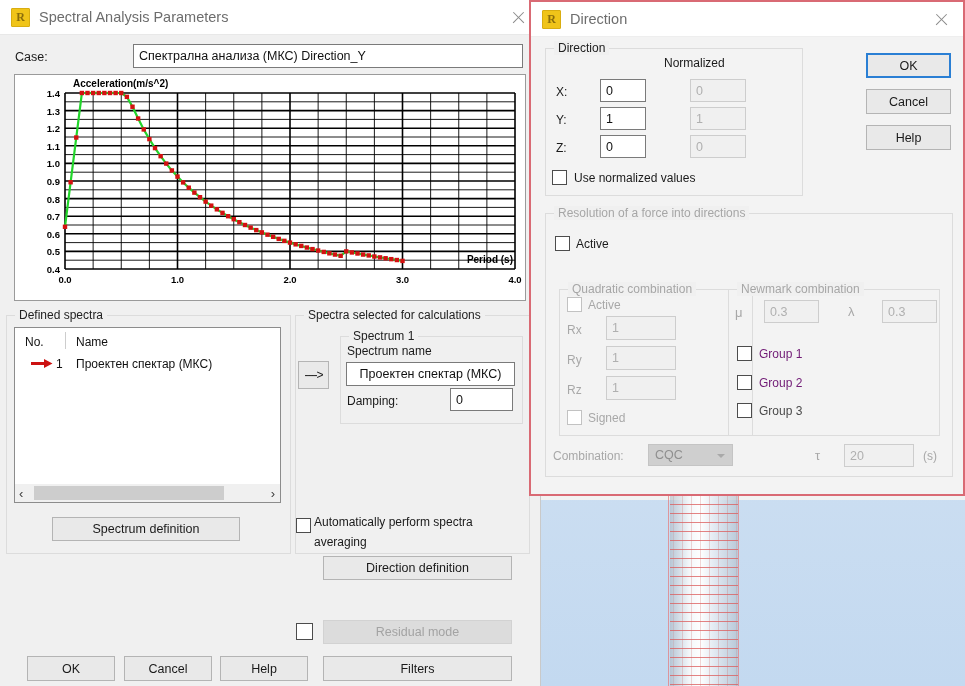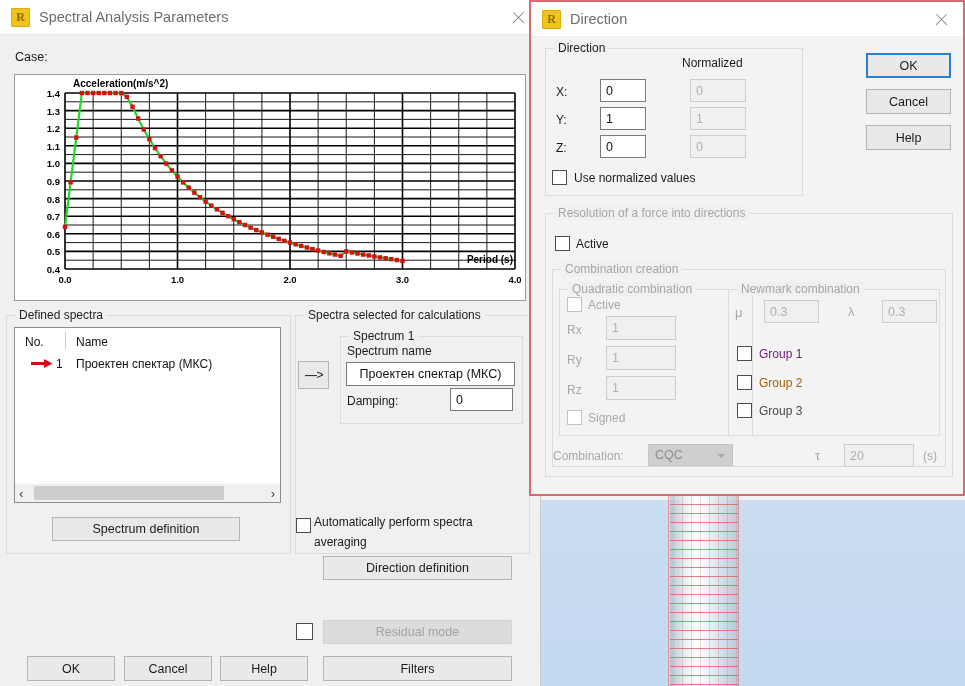--- a/index.html
+++ b/index.html
@@ -133,20 +133,21 @@
 
 <div class="win" id="dlgMain">
 
   <div class="titlebar">
     <div class="app-ico">R</div>
     <div class="title-text">Spectral Analysis Parameters</div>
     <div class="closebtn"></div>
   </div>
 
   <div class="lbl" style="left:15px;top:50px;font-size:12.5px;">Case:</div>
+  <div class="tbox" style="left:133px;top:44px;width:390px;height:24px;">Спектрална анализа (МКС) Direction_Y</div>
 
   <div id="chartBox">
     <svg id="chartSvg" width="510" height="225" viewBox="0 0 510 225">
         <line x1="50" y1="18" x2="50" y2="194" stroke="#000" stroke-width="1.6"></line>
         <line x1="78.125" y1="18" x2="78.125" y2="194" stroke="#000" stroke-width="0.9"></line>
         <line x1="106.25" y1="18" x2="106.25" y2="194" stroke="#000" stroke-width="0.9"></line>
         <line x1="134.375" y1="18" x2="134.375" y2="194" stroke="#000" stroke-width="0.9"></line>
         <line x1="162.5" y1="18" x2="162.5" y2="194" stroke="#000" stroke-width="1.6"></line>
         <line x1="190.625" y1="18" x2="190.625" y2="194" stroke="#000" stroke-width="0.9"></line>
         <line x1="218.75" y1="18" x2="218.75" y2="194" stroke="#000" stroke-width="0.9"></line>
@@ -320,21 +321,21 @@
 
   <div class="titlebar">
     <div class="app-ico">R</div>
     <div class="title-text">Direction</div>
     <div class="closebtn"></div>
   </div>
 
   <div class="group" style="left:14px;top:46px;width:256px;height:146px;">
     <div class="glabel">Direction</div>
   </div>
-  <div class="lbl" style="left:151px;top:54px;text-align:right;">Normalized</div>
+  <div class="lbl" style="left:133px;top:54px;text-align:right;">Normalized</div>
 
   <div class="lbl" style="left:25px;top:83px;">X:</div>
   <div class="tbox" style="left:69px;top:77px;width:46px;height:23px;">0</div>
   <div class="tbox ro" style="left:159px;top:77px;width:56px;height:23px;">0</div>
 
   <div class="lbl" style="left:25px;top:111px;">Y:</div>
   <div class="tbox" style="left:69px;top:105px;width:46px;height:23px;">1</div>
   <div class="tbox ro" style="left:159px;top:105px;width:56px;height:23px;">1</div>
 
   <div class="lbl" style="left:25px;top:139px;">Z:</div>
@@ -347,23 +348,20 @@
   <div class="btn focus" style="left:335px;top:51px;width:85px;height:25px;">OK</div>
   <div class="btn" style="left:335px;top:87px;width:85px;height:25px;">Cancel</div>
   <div class="btn" style="left:335px;top:123px;width:85px;height:25px;">Help</div>
 
   <div class="group dim" style="left:14px;top:211px;width:406px;height:262px;">
     <div class="glabel">Resolution of a force into directions</div>
   </div>
   <div class="cbx" style="left:24px;top:234px;"></div>
   <div class="lbl" style="left:45px;top:235px;">Active</div>
 
-  <div class="group dim" style="left:21px;top:267px;width:392px;height:196px;">
-    <div class="glabel">Combination creation</div>
-  </div>
 
   <div class="group dim" style="left:28px;top:287px;width:177px;height:145px;padding-left:15px;">
     <div class="glabel">Quadratic combination</div>
   </div>
   <div class="cbx dim" style="left:36px;top:295px;"></div>
   <div class="lbl dim" style="left:57px;top:296px;">Active</div>
 
   <div class="lbl dim" style="left:36px;top:321px;">Rx</div>
   <div class="tbox ro" style="left:75px;top:314px;width:70px;height:24px;">1</div>
   <div class="lbl dim" style="left:36px;top:351px;">Ry</div>
@@ -378,21 +376,21 @@
     <div class="glabel">Newmark combination</div>
   </div>
   <div class="lbl dim" style="left:204px;top:303px;font-size:13px;">μ</div>
   <div class="tbox ro" style="left:233px;top:298px;width:55px;height:23px;">0.3</div>
   <div class="lbl dim" style="left:317px;top:302px;font-size:13px;">λ</div>
   <div class="tbox ro" style="left:351px;top:298px;width:55px;height:23px;">0.3</div>
 
   <div class="cbx" style="left:206px;top:344px;"></div>
   <div class="lbl dim" style="left:228px;top:345px;color:#701a75;">Group 1</div>
   <div class="cbx" style="left:206px;top:373px;"></div>
-  <div class="lbl dim" style="left:228px;top:374px;color:#a16207;">Group 2</div>
+  <div class="lbl dim" style="left:228px;top:374px;color:#701a75;">Group 2</div>
   <div class="cbx" style="left:206px;top:401px;"></div>
   <div class="lbl dim" style="left:228px;top:402px;color:#4a4a4a;">Group 3</div>
 
   <div class="lbl dim" style="left:22px;top:447px;">Combination:</div>
   <div class="sel" style="left:117px;top:442px;width:85px;height:22px;">
     <span>CQC</span>
     <span class="chev"></span>
   </div>
   <div class="lbl dim" style="left:284px;top:446px;font-size:13px;">τ</div>
   <div class="tbox ro" style="left:313px;top:442px;width:70px;height:23px;">20</div>

